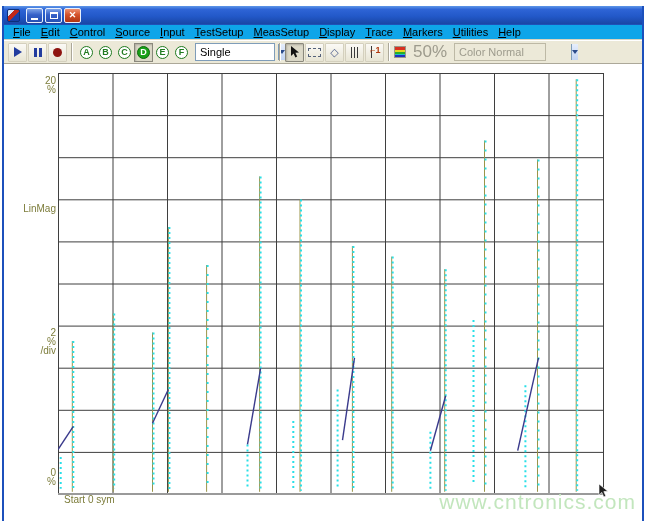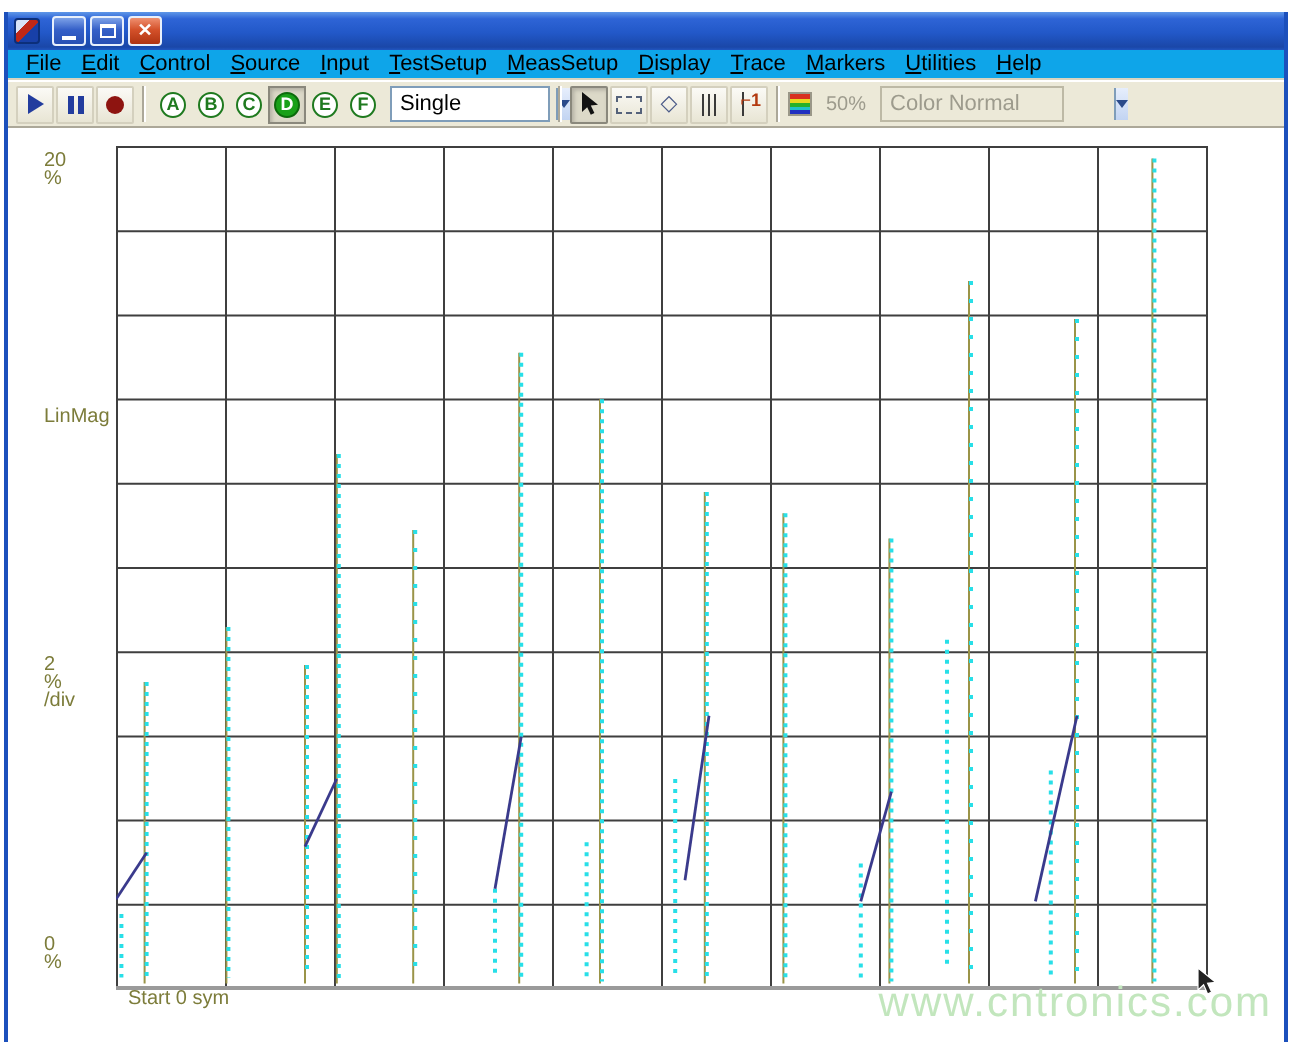--- a/index.html
+++ b/index.html
@@ -56,26 +56,26 @@
   .combo.disabled .val{color:#9d9b8d;}
   .icon-dashrect{width:13px;height:9px;border:1px dashed #55627a;}
   .icon-diamond{color:#4a5a88;font-size:11px;line-height:11px;}
   .icon-bars{display:flex;gap:2px;}
   .icon-bars i{display:block;width:1px;height:11px;background:#3a3a3a;}
   .icon-marker{position:relative;width:12px;height:12px;}
   .icon-marker .vl{position:absolute;left:2px;top:0;width:1px;height:12px;background:#3a3a3a;}
   .icon-marker .one{position:absolute;right:0;top:-1px;color:#b33a10;font-size:9px;font-weight:bold;}
   .icon-palette{width:12px;height:12px;border:1px solid #9a9788;
     background:linear-gradient(180deg,#d83020 0 25%,#e8d820 25% 45%,#28b028 45% 65%,#20c0c8 65% 82%,#2030c0 82% 100%);}
-  .gray-label{font-size:10px;color:#9d9b8d;padding:0 6px;}
+  .gray-label{font-size:17px;color:#9d9b8d;padding:0 6px;}
 
   
   .client{position:relative;background:#fff;height:457px;overflow:hidden;}
   .plot-title{position:absolute;left:60px;top:1px;font-size:10px;color:#7c7c3a;white-space:nowrap;}
-  .ylab{position:absolute;left:18px;width:34px;text-align:left;font-size:10px;color:#7c7c3a;line-height:9px;}
+  .ylab{position:absolute;left:18px;width:34px;text-align:right;font-size:10px;color:#7c7c3a;line-height:9px;}
   #plot-svg{position:absolute;left:54px;top:9px;}
   .start-label{position:absolute;left:60px;top:430px;font-size:10px;color:#7c7c3a;}
   .watermark{position:absolute;right:6px;top:426px;font-size:21px;color:#c2e6bd;letter-spacing:1px;}
   .mouse-cursor{position:absolute;left:594px;top:420px;}
 </style>
 </head>
 <body>
 
 <div class="window">
 

